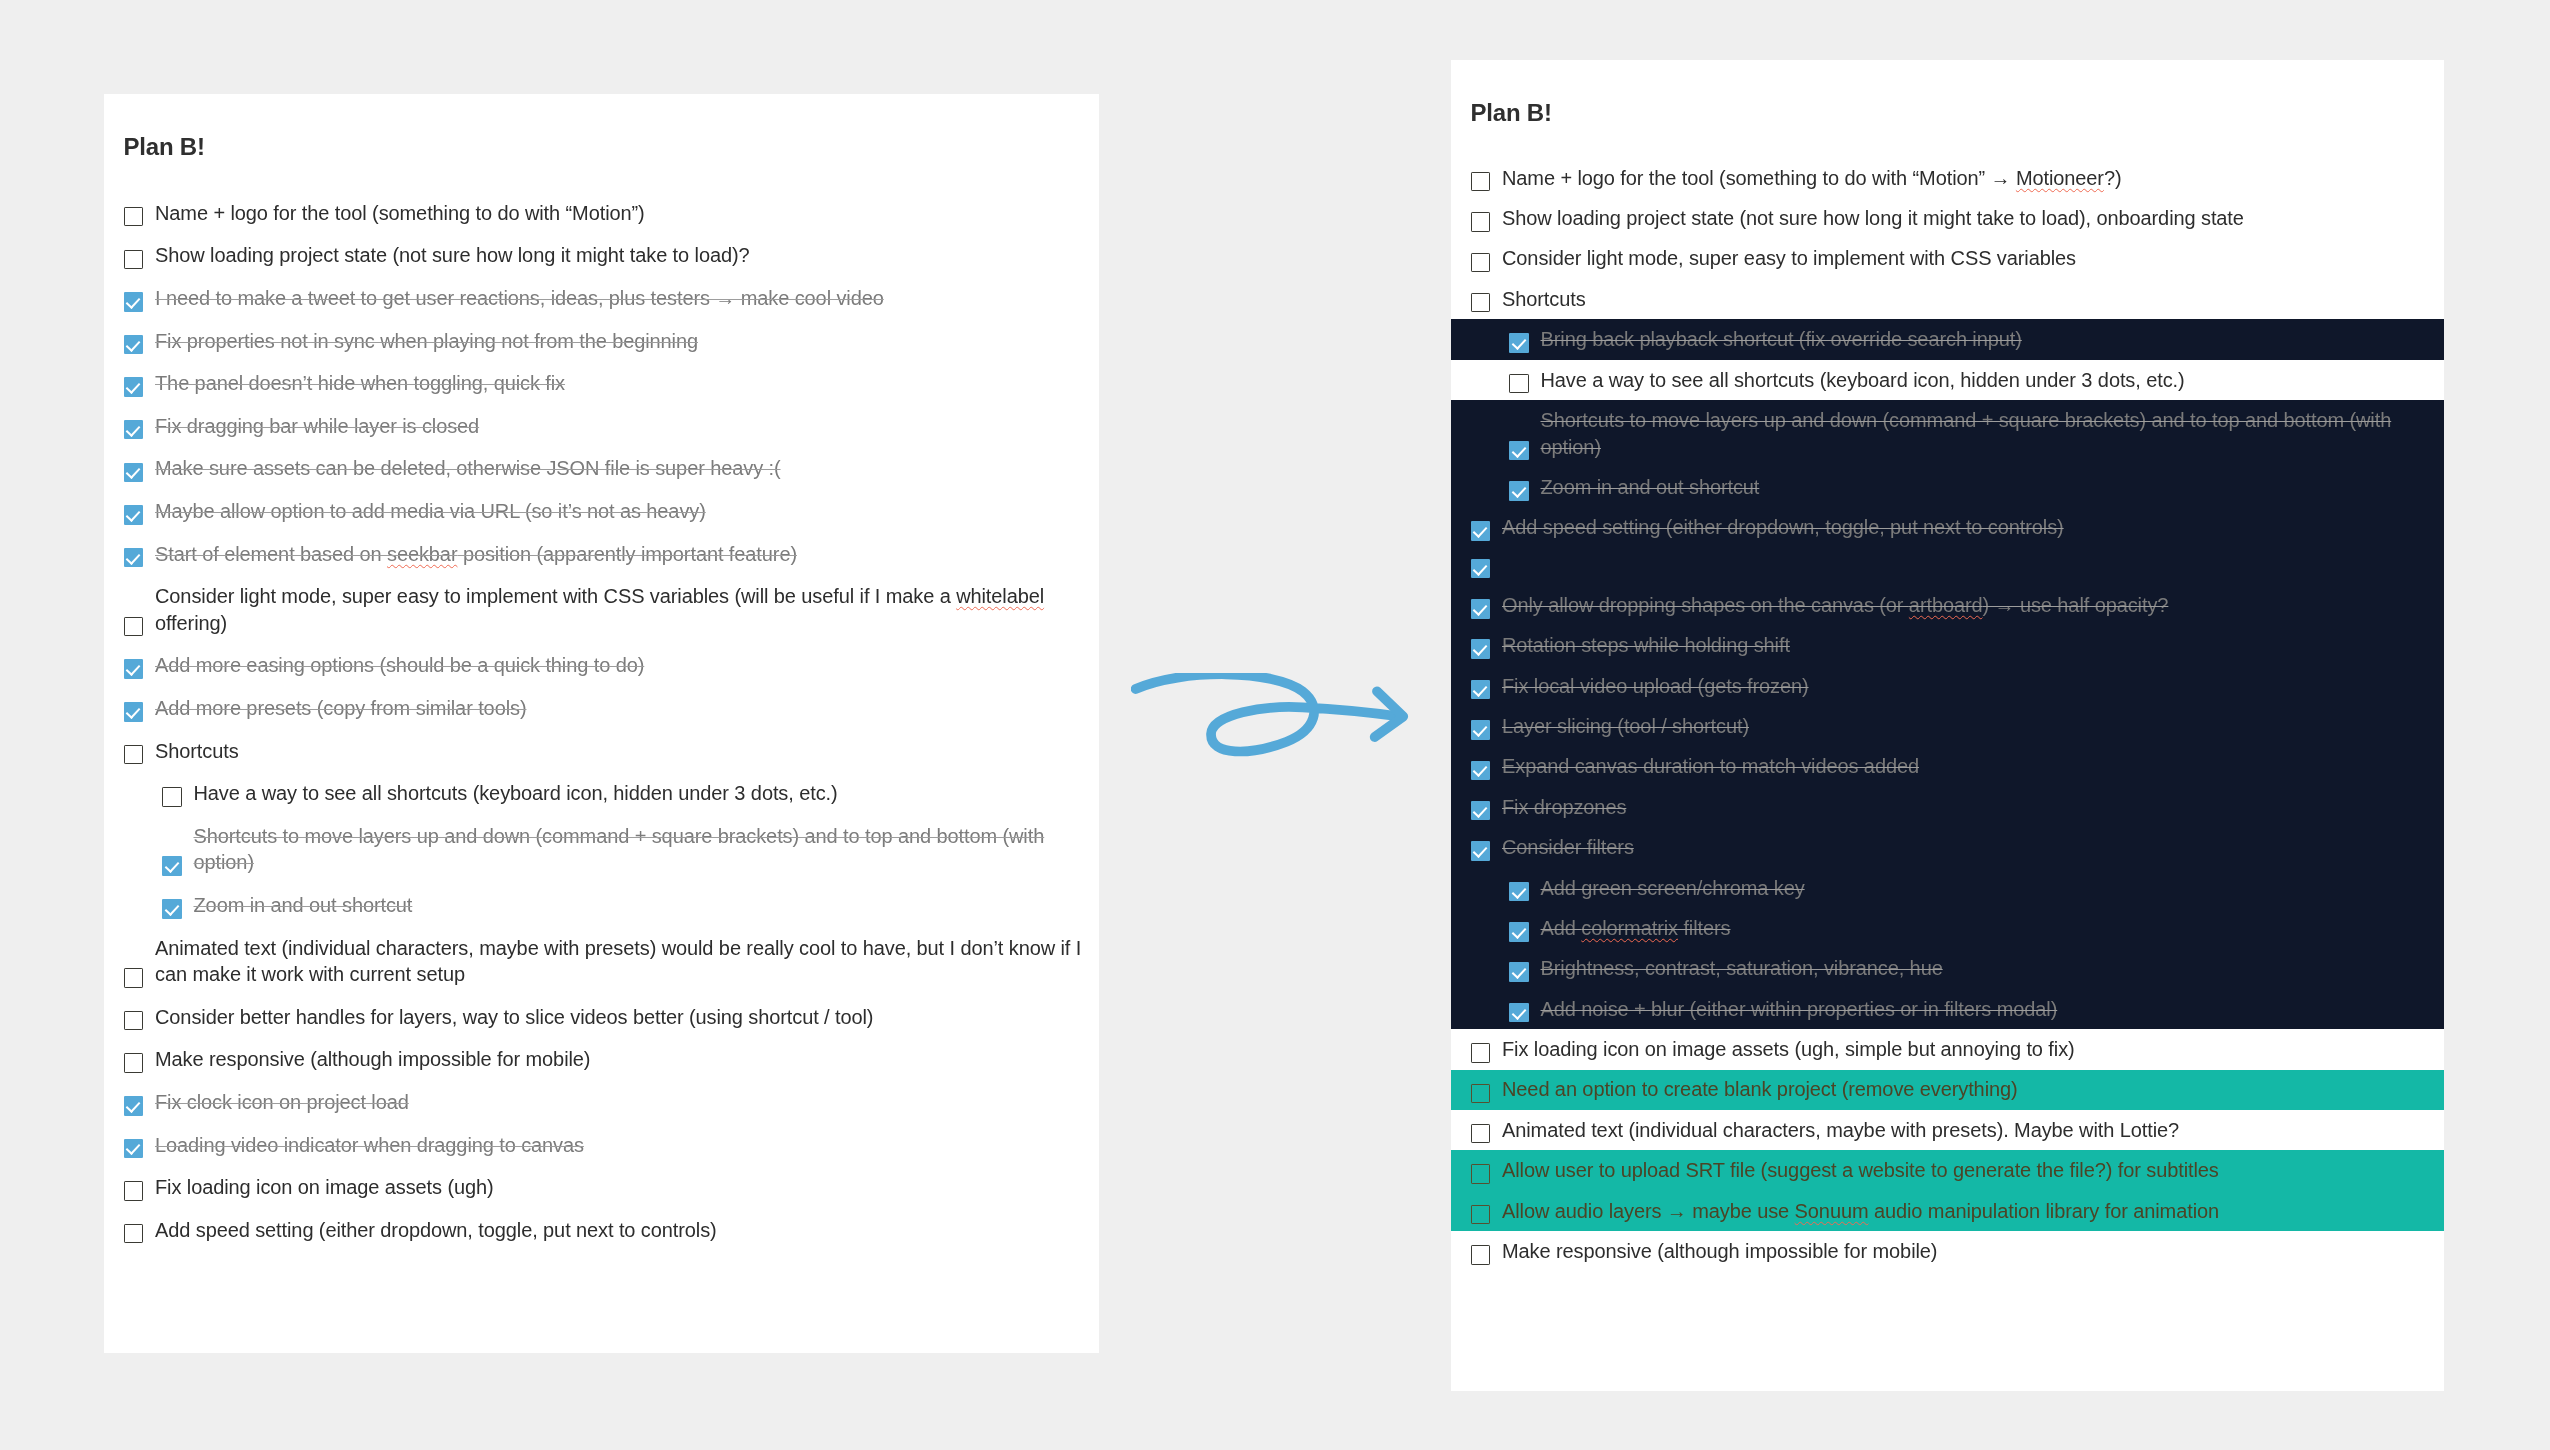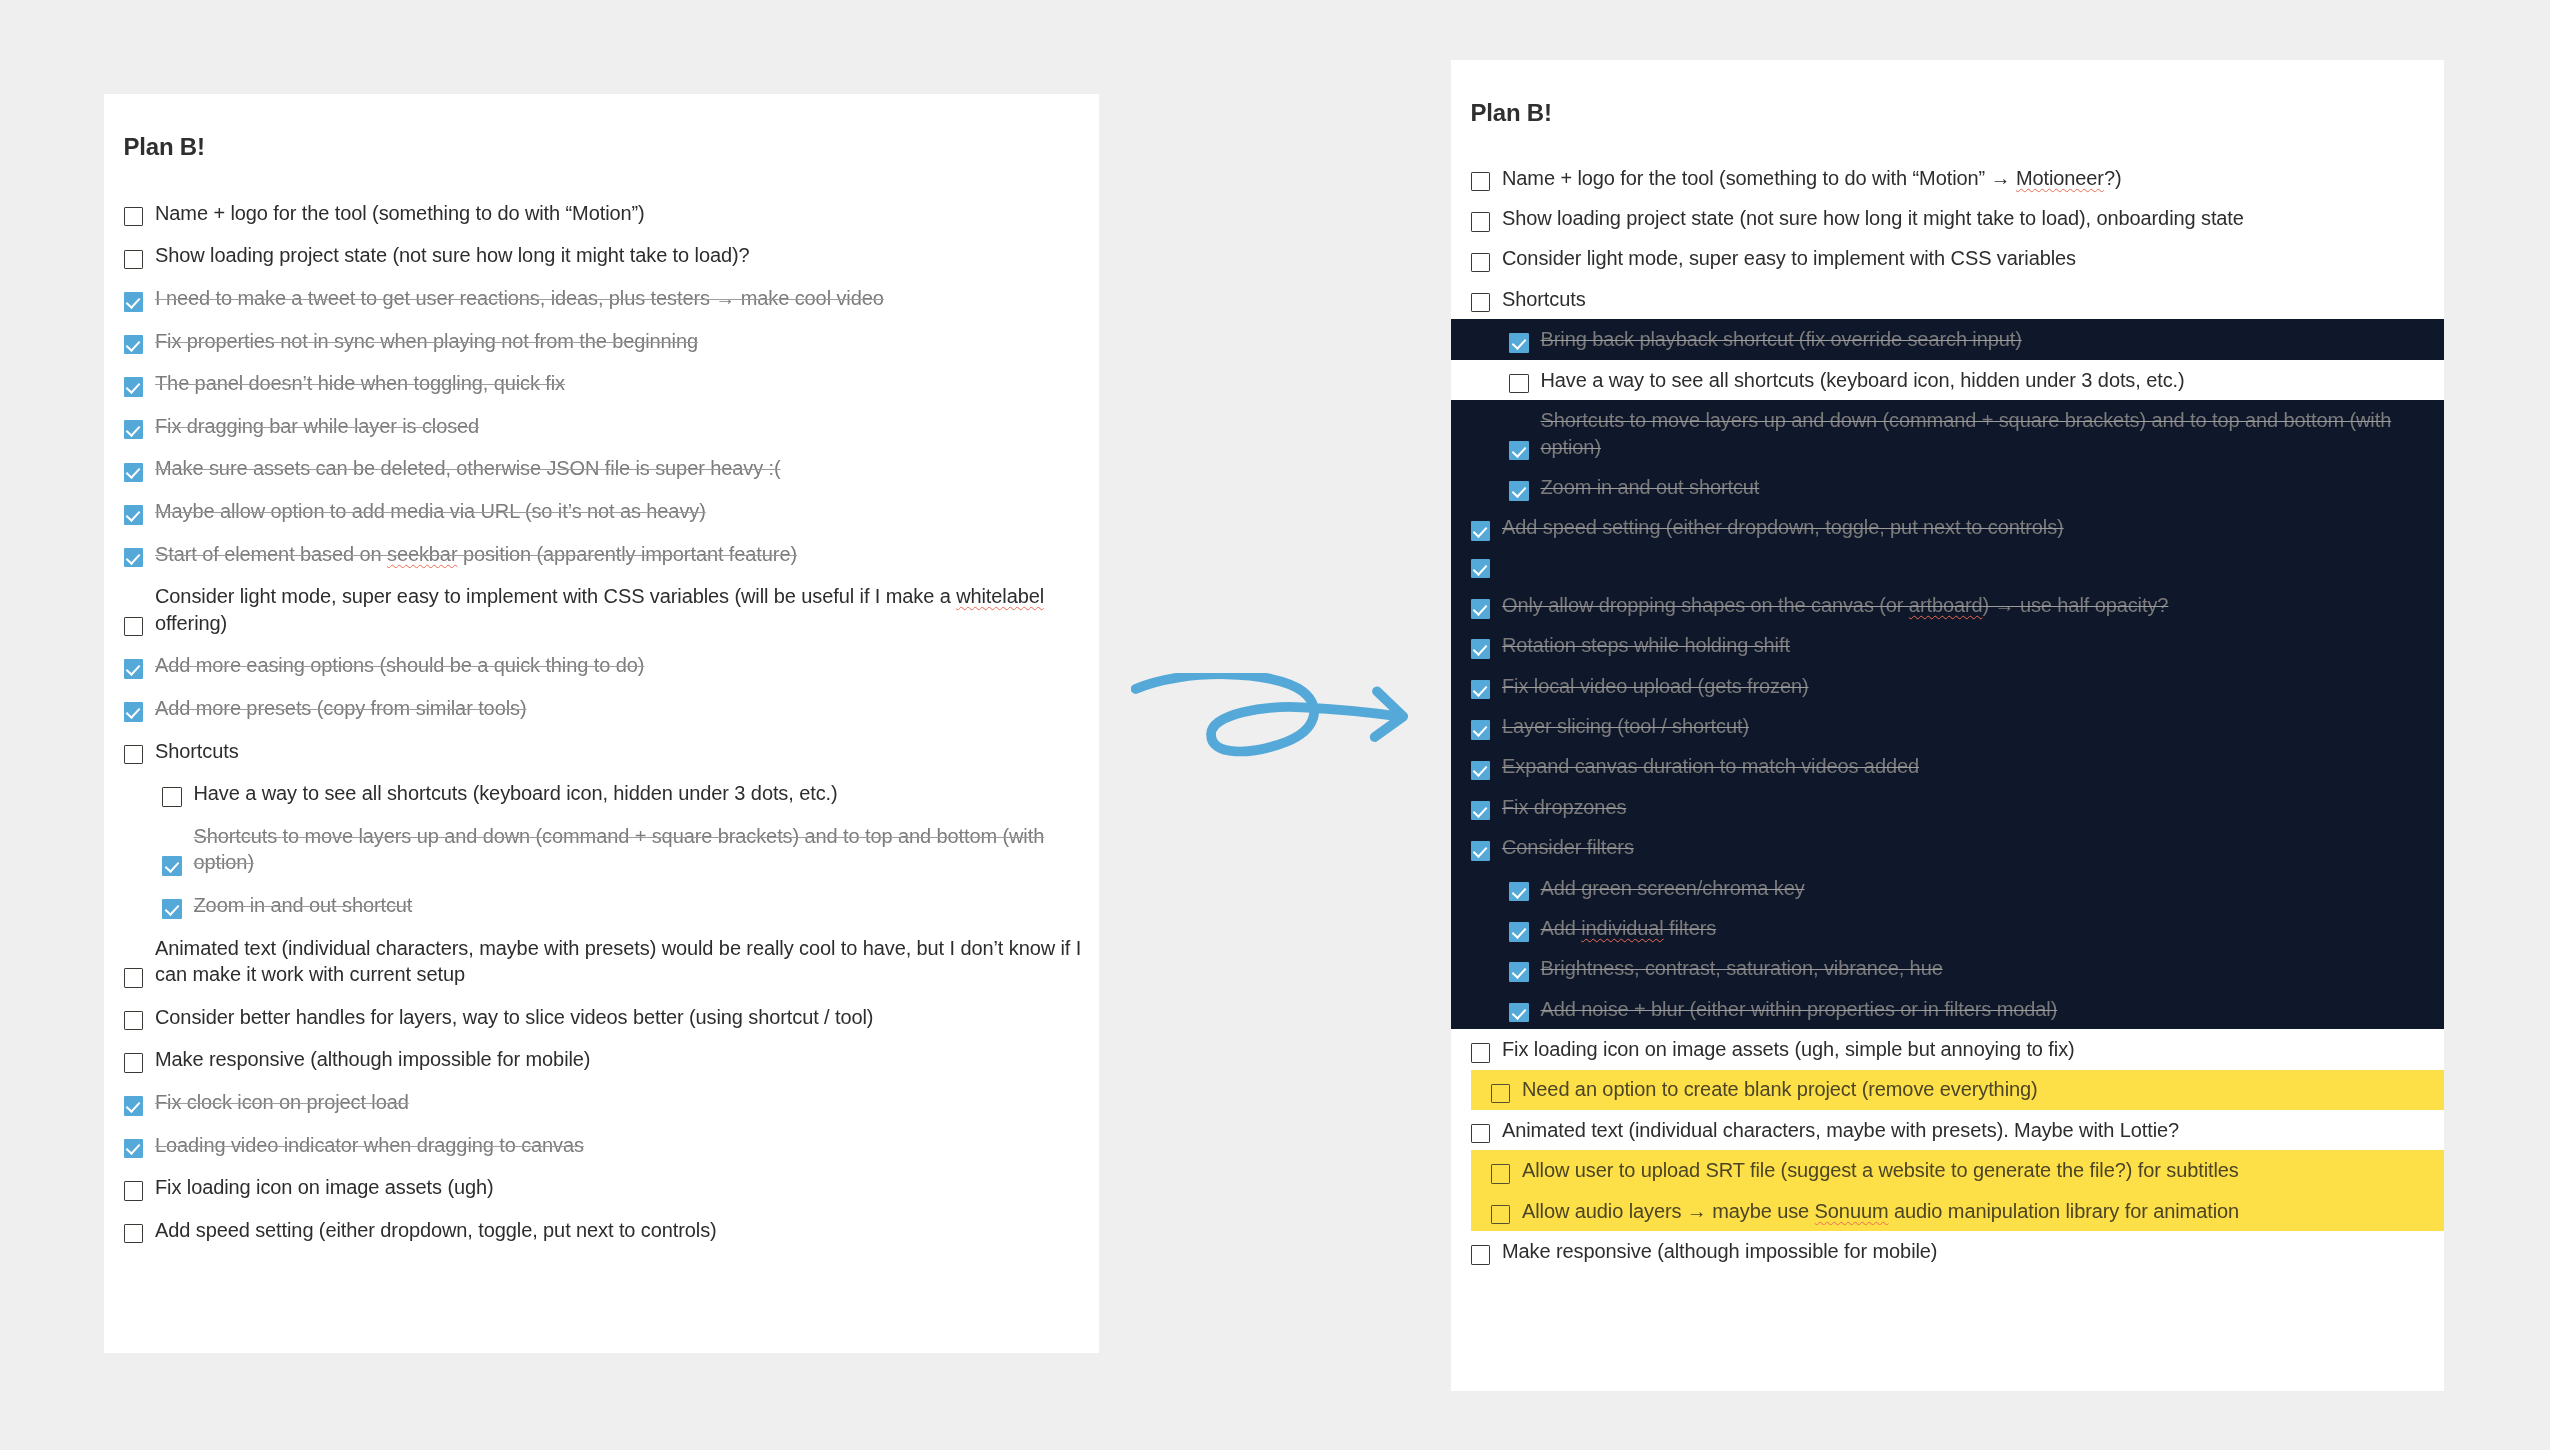--- a/index.html
+++ b/index.html
@@ -48,21 +48,21 @@
     line-height: 1.33;
     color: #2d2d2d;
     letter-spacing: -0.1px;
   }
   
   #panel-left .todo-row { padding-top: 8px; padding-bottom: 8px; }
 
   .todo-row.indent-1 { padding-left: 58px; }
 
   .todo-row.hl-blue   { background: #0f172a; }
-  .todo-row.hl-yellow { background: #fde047; margin-left: 20px; }
+  .todo-row.hl-yellow { background: #14b8a6; }
 
   
   .cb {
     flex: 0 0 auto;
     width: 19.5px; height: 19.5px;
     margin-top: 4px;
     margin-right: 12px;
     border-radius: 1.1px;
     position: relative;
   }
@@ -299,21 +299,21 @@
           <li class="todo-row done hl-blue">
             <span class="cb checked"></span>
             <span class="todo-text">Consider filters</span>
           </li>
           <li class="todo-row indent-1 done hl-blue">
             <span class="cb checked"></span>
             <span class="todo-text">Add green screen/chroma key</span>
           </li>
           <li class="todo-row indent-1 done hl-blue">
             <span class="cb checked"></span>
-            <span class="todo-text">Add <span class="sp">individual</span> filters</span>
+            <span class="todo-text">Add <span class="sp">colormatrix</span> filters</span>
           </li>
           <li class="todo-row indent-1 done hl-blue">
             <span class="cb checked"></span>
             <span class="todo-text">Brightness, contrast, saturation, vibrance, hue</span>
           </li>
           <li class="todo-row indent-1 done hl-blue">
             <span class="cb checked"></span>
             <span class="todo-text">Add noise + blur (either within properties or in filters modal)</span>
           </li>
           <li class="todo-row">

